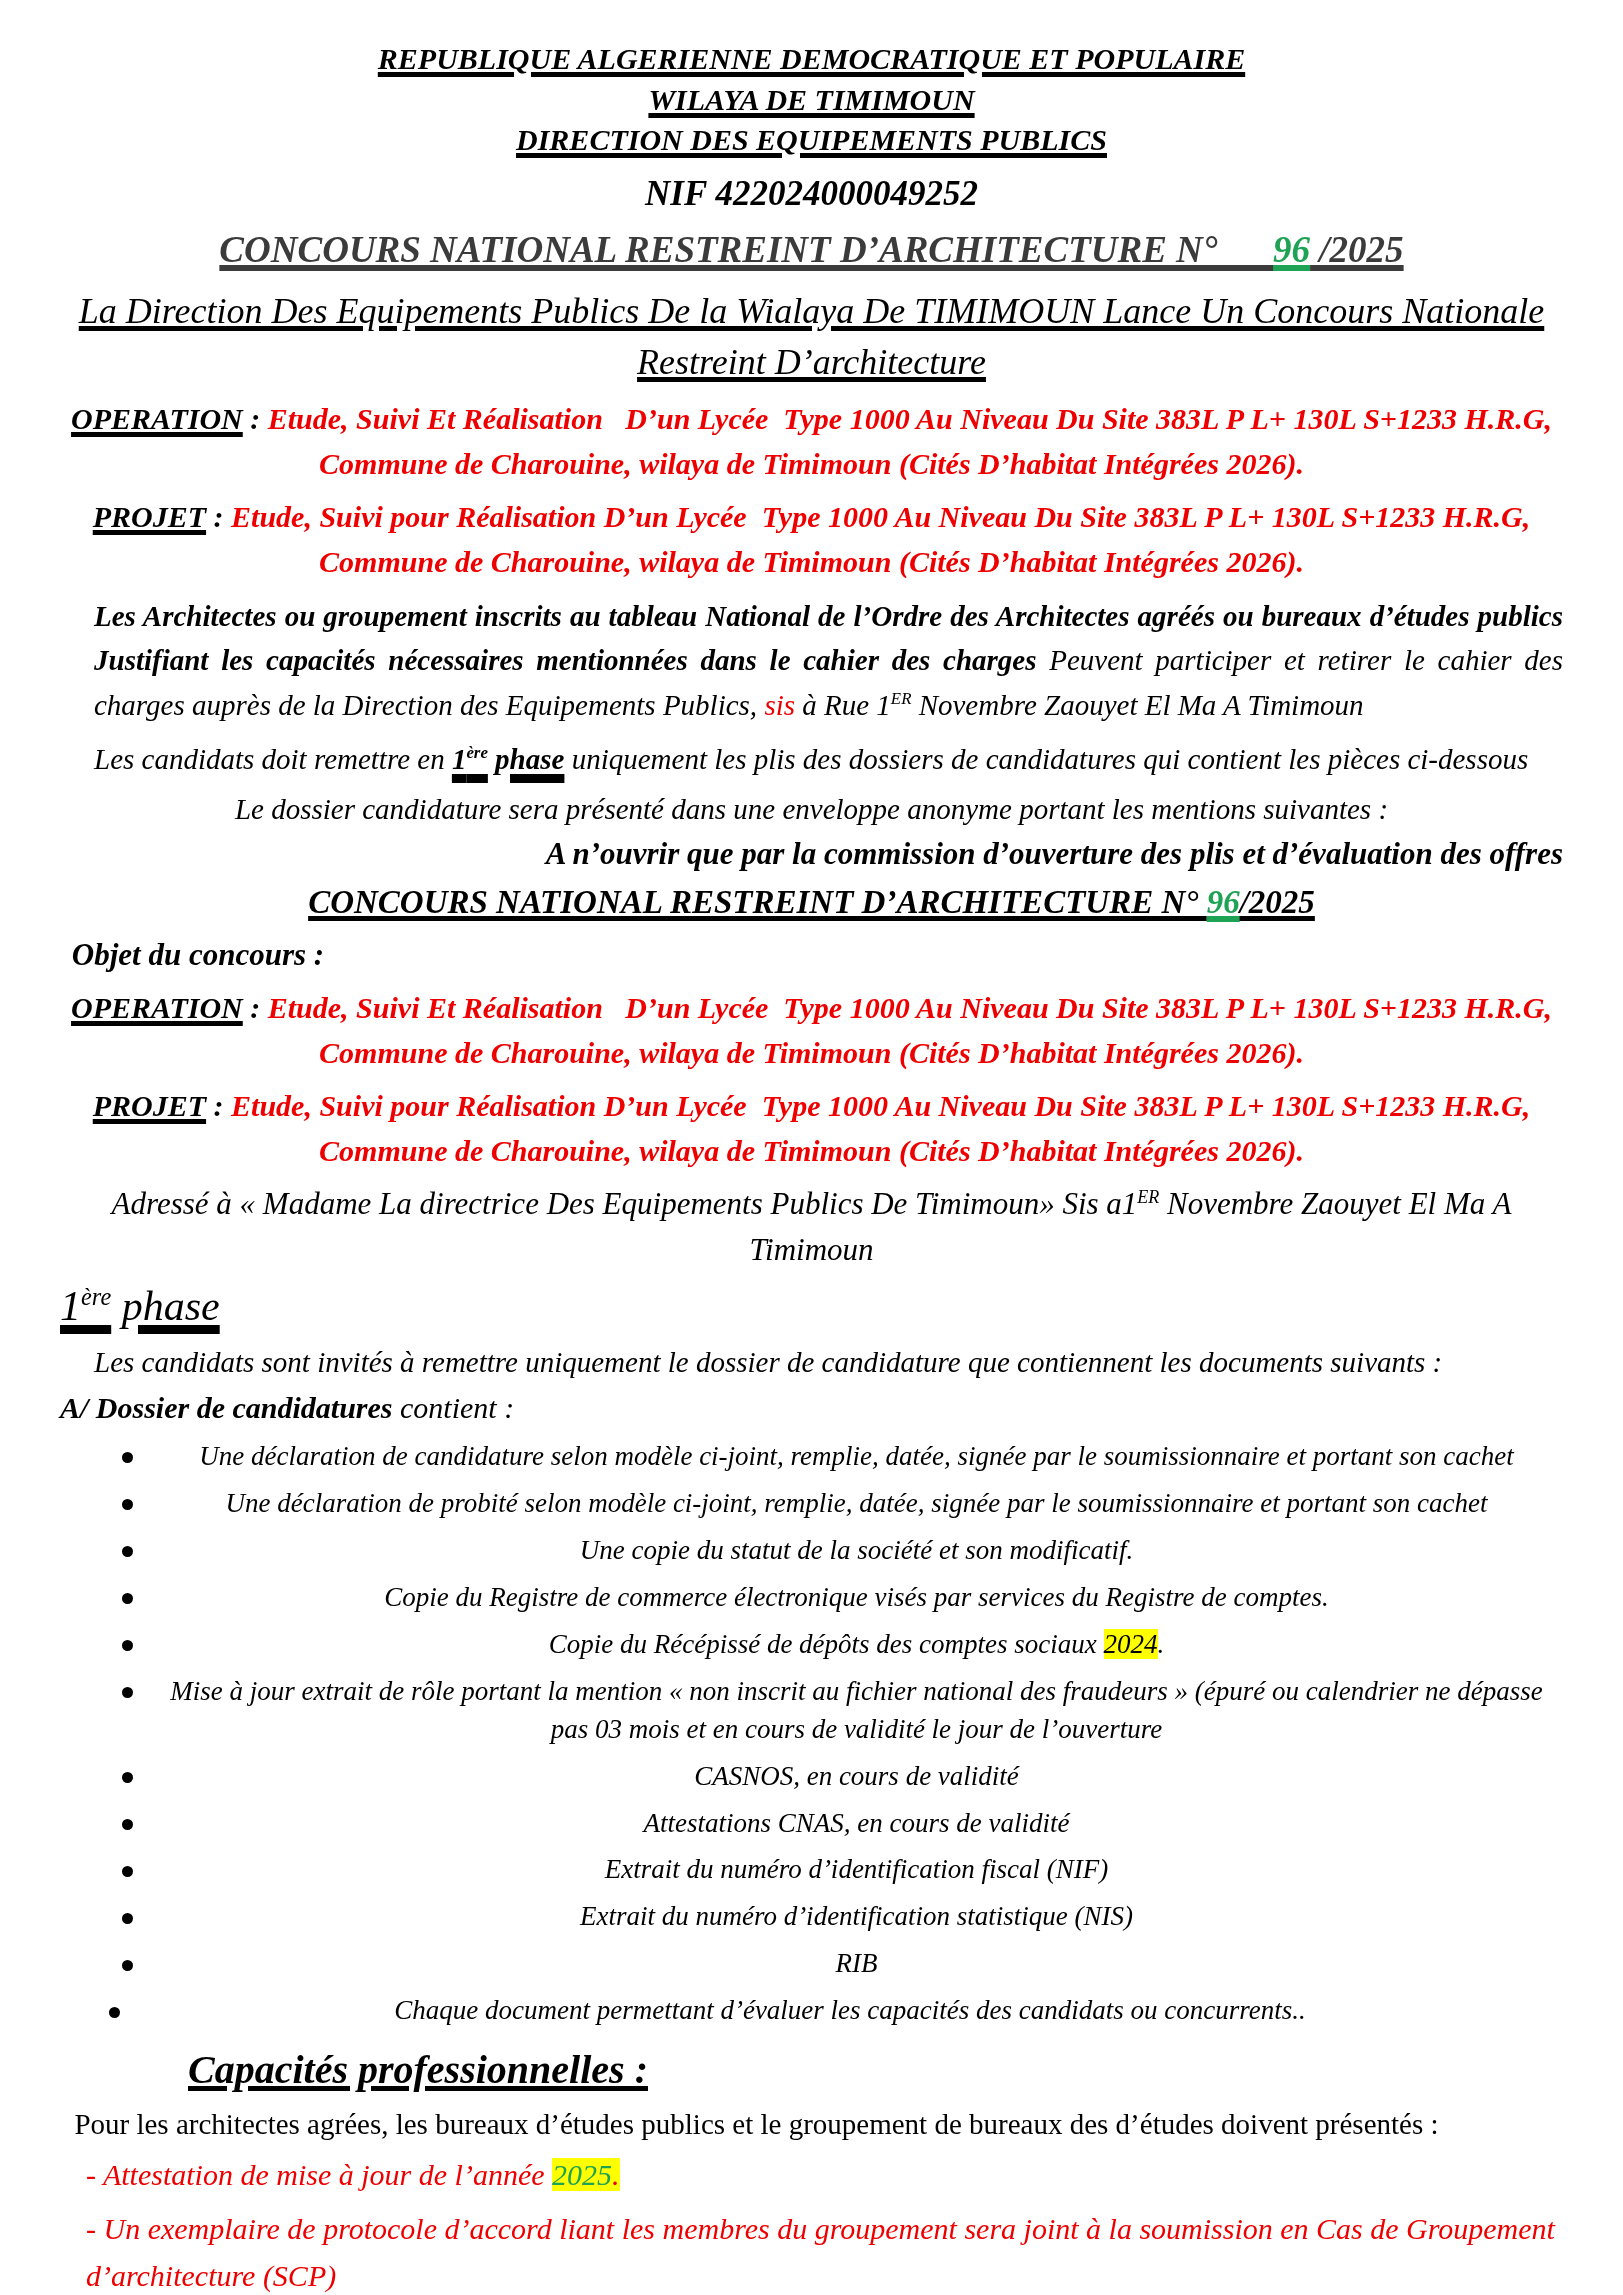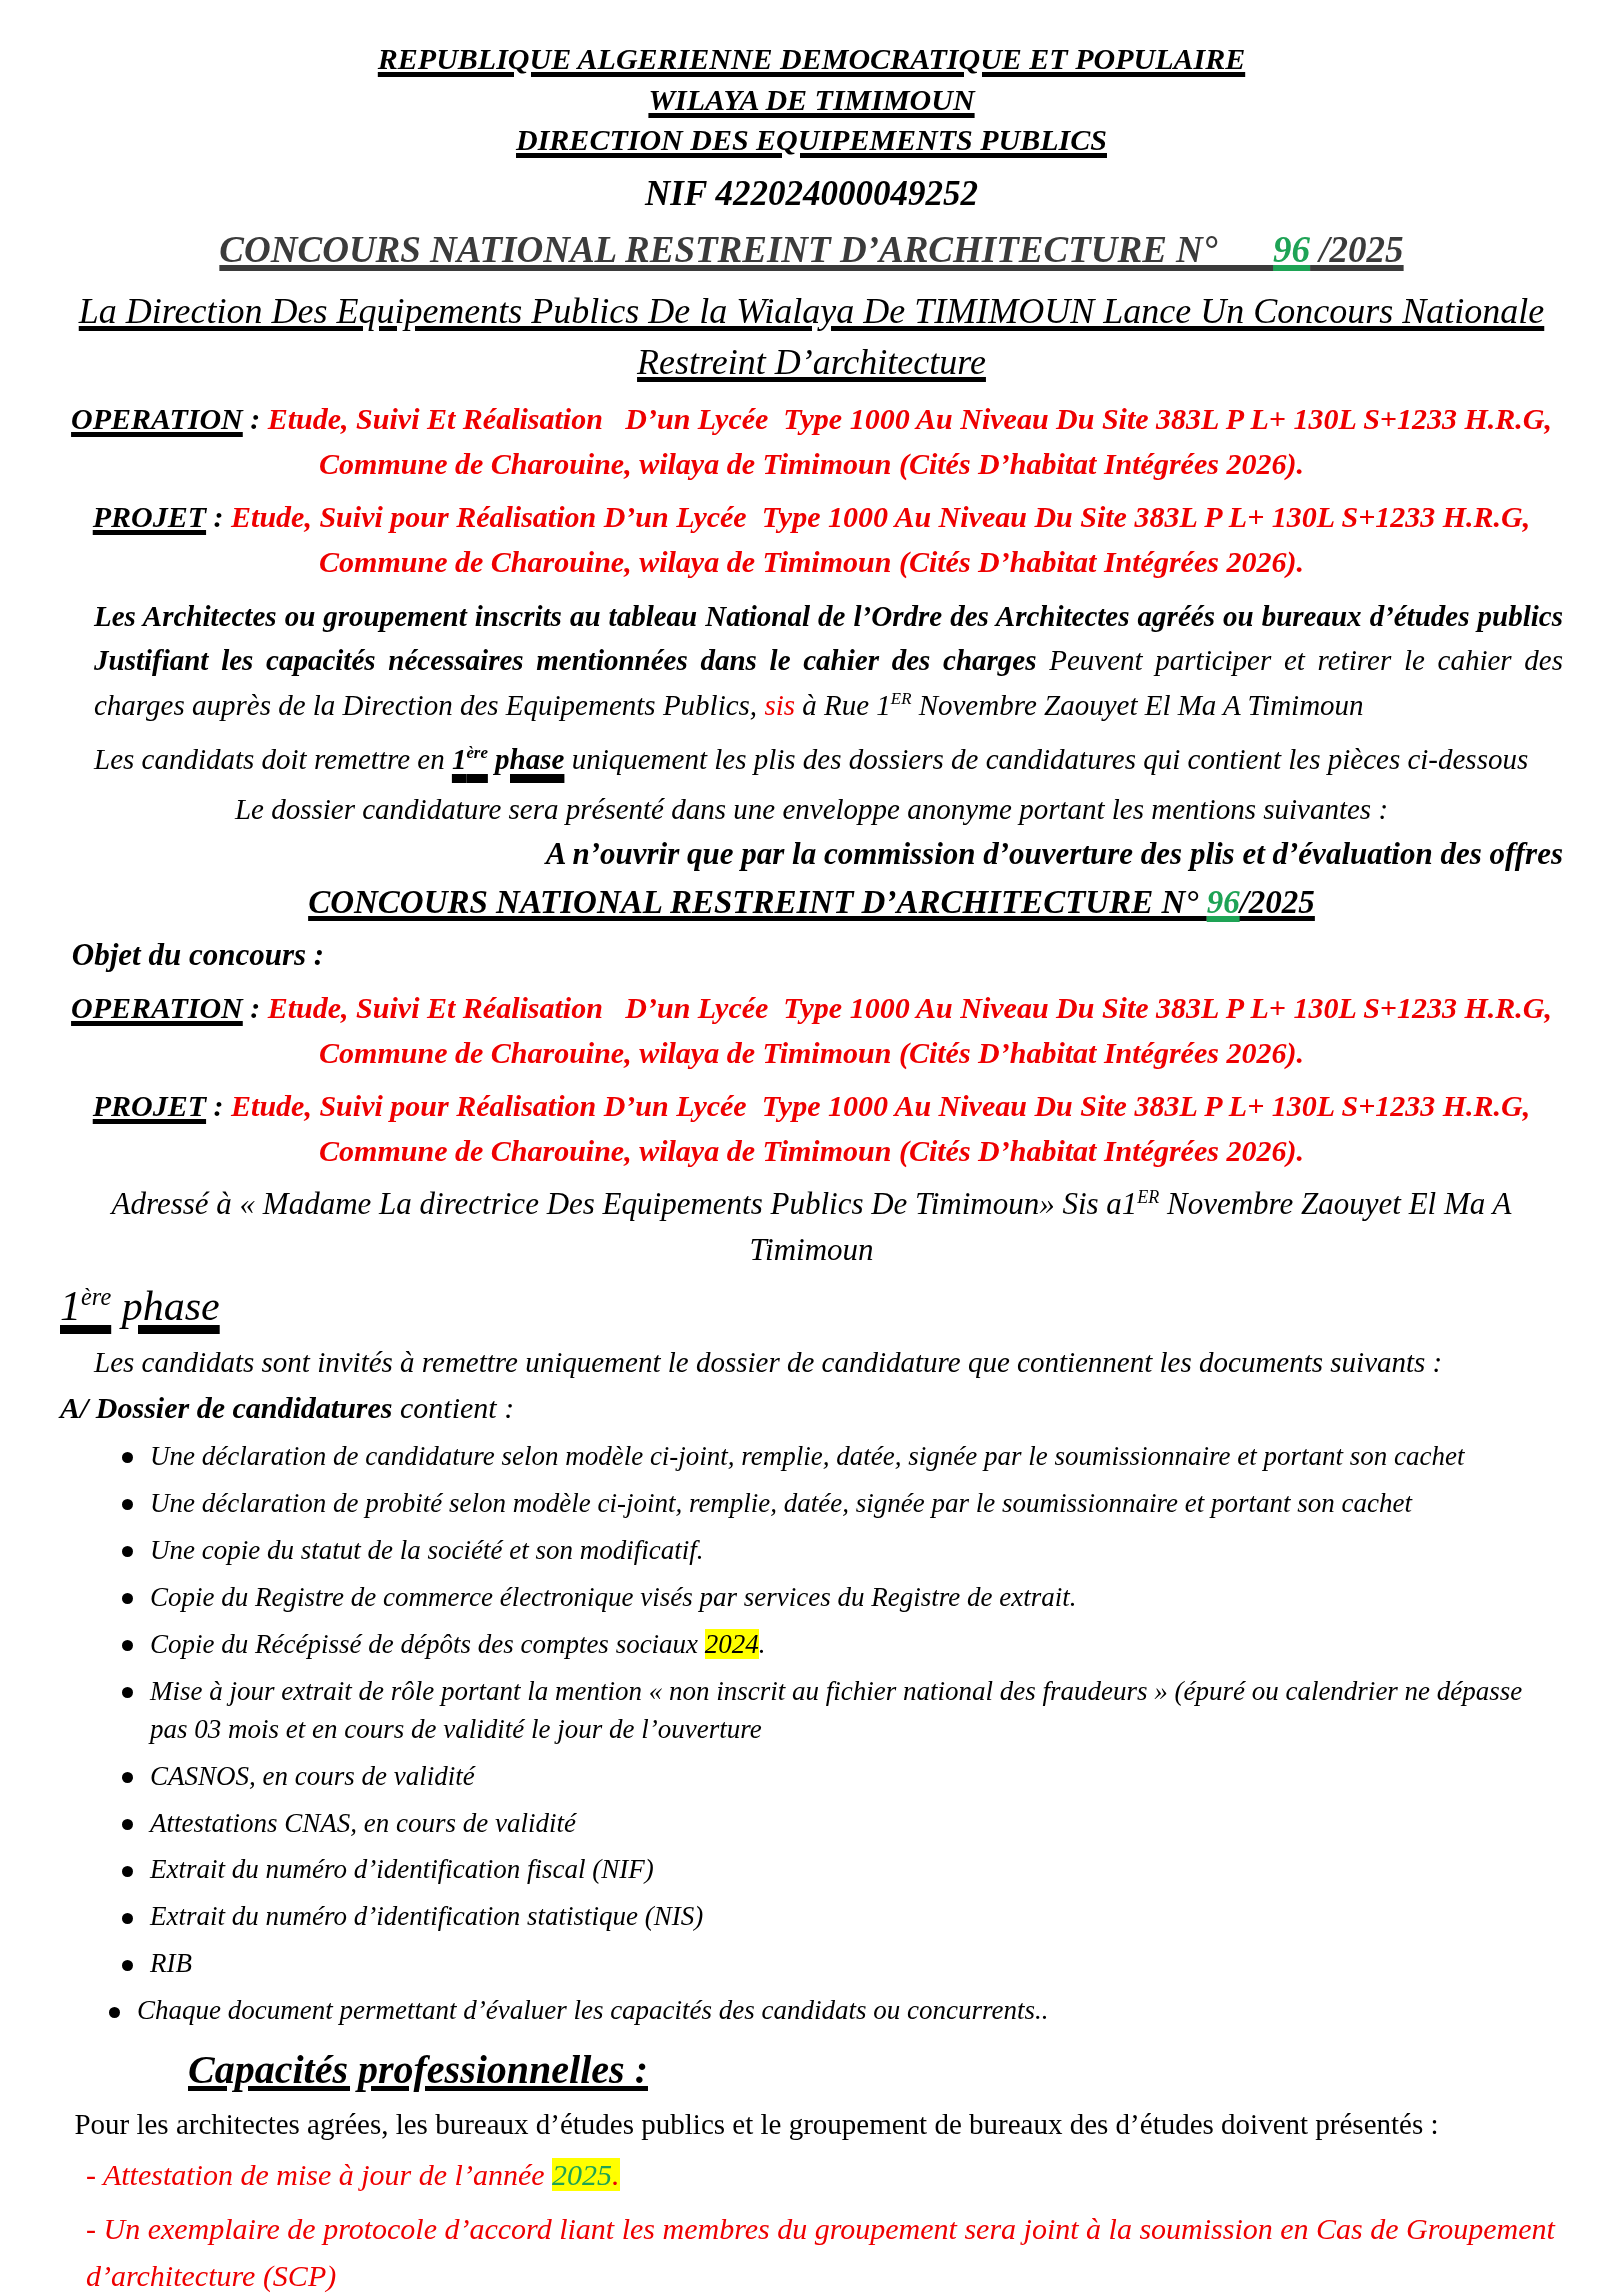--- a/index.html
+++ b/index.html
@@ -33,21 +33,21 @@
   .partic{font-size:29px;line-height:1.52;margin-top:10.5px;}
   .env-intro{font-size:29px;margin-top:7.9px;}
   .env-warn{font-size:31px;font-weight:bold;margin-top:3.9px;text-align:right;}
   .env-conc{font-size:33px;font-weight:bold;margin-top:3.9px;}
   .objet{font-size:31px;font-weight:bold;margin-top:9px;margin-left:11.8px;}
   .address{font-size:31px;margin-top:7.9px;line-height:1.5;}
   .phase1{font-size:42px;font-weight:normal;margin-top:4px;}
   .plain{font-size:29px;margin-top:6.5px;}
   .dossier-h{font-size:30px;margin-top:5.2px;}
   .brow{display:flex;margin:9.2px 0 0 62px;font-size:27px;line-height:1.4;}
-  .brow .btext{flex:1;}
+  .brow .btext{flex:1;text-align:center;}
   .dot{flex:0 0 auto;width:11px;height:11px;border-radius:50%;background:currentColor;margin:14.4px 17px 0 0;}
   .capprof{font-size:40px;font-weight:bold;margin:11.8px 0 0 128px;}
   .capintro{font-style:normal;font-size:29px;margin:6.5px 0 0 14.4px;}
   .dashline{font-size:30px;margin:7.9px 0 0 26px;line-height:1.55;}
   .subhead{font-size:30px;font-weight:bold;margin:9.2px 0 0 26px;}
 </style>
 </head>
 <body>
 
 <div class="page">
@@ -106,21 +106,21 @@
     <div class="brow">
         <span class="dot"></span>
         <span class="btext"><span>Une déclaration de probité selon modèle ci-joint, remplie, datée, signée par le soumissionnaire et portant son cachet</span></span>
       </div>
     <div class="brow">
         <span class="dot"></span>
         <span class="btext"><span>Une copie du statut de la société et son modificatif.</span></span>
       </div>
     <div class="brow">
         <span class="dot"></span>
-        <span class="btext"><span>Copie du Registre de commerce électronique  visés par services du Registre de extrait.</span></span>
+        <span class="btext"><span>Copie du Registre de commerce électronique  visés par services du Registre de comptes.</span></span>
       </div>
     <div class="brow">
         <span class="dot"></span>
         <span class="btext"><span>Copie du Récépissé de dépôts des comptes sociaux </span><span class="hl">2024</span><span>.</span></span>
       </div>
     <div class="brow">
         <span class="dot"></span>
         <span class="btext"><span>Mise à jour extrait de rôle portant la mention « non inscrit au fichier national des fraudeurs » (épuré ou calendrier ne dépasse pas 03 mois et en cours de validité le jour de l’ouverture</span></span>
       </div>
     <div class="brow">

